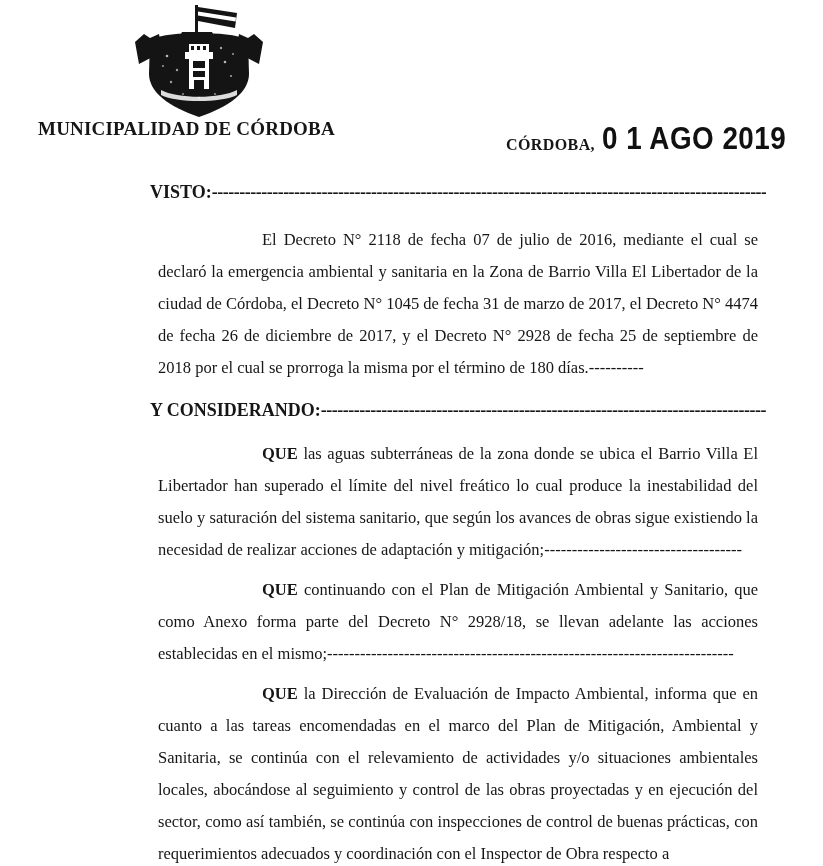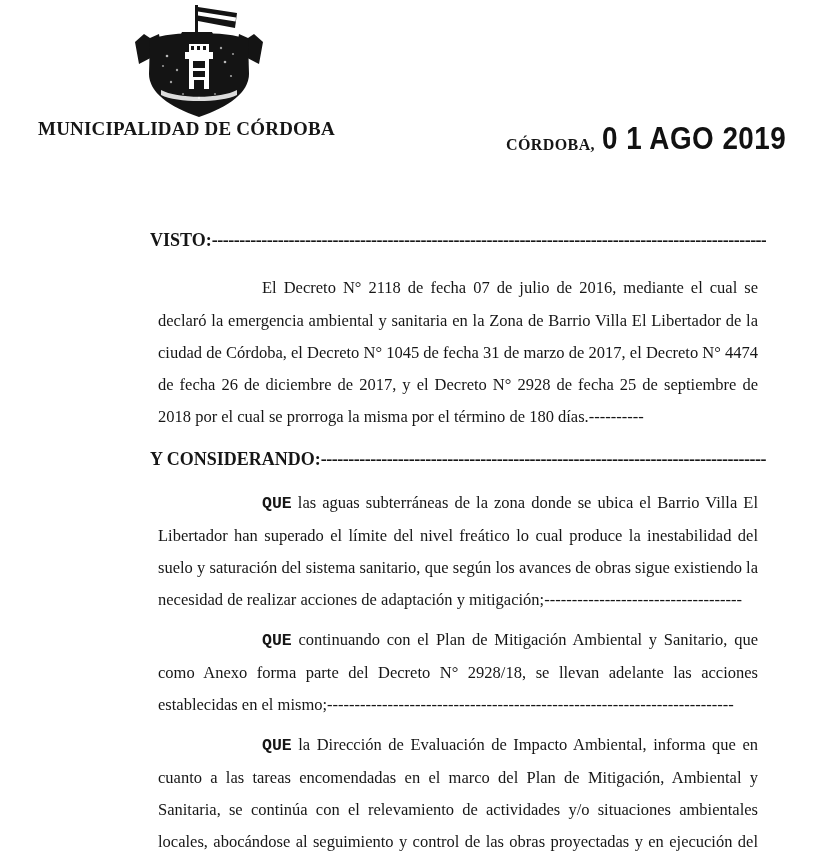--- a/index.html
+++ b/index.html
@@ -41,28 +41,28 @@
 
   
   .doc-body {
     position:absolute; left:150px; top:176px; width:616px;
     font-size:16.5px; line-height:32px;
     text-align:justify;
   }
   .heading-line {
     display:flex; align-items:baseline;
     font-weight:bold; font-size:18px;
-    white-space:nowrap; overflow:hidden;margin-top:48px;
+    white-space:nowrap; overflow:hidden;
   }
   .heading-line .dash-fill {
     flex:1; overflow:hidden;
     letter-spacing:-0.5px; font-weight:bold;
   }
   .para { margin:8px; text-indent:104px; }
-  .para .lead { font-weight:bold;font-family:Liberation Mono, monospace; }
+  .para .lead { font-weight:bold; }
   .p1 { margin-top:16px; }
   .h2 { margin-top:10px; }
   .p2 { margin-top:12px; }
   .p3 { margin-top:8px; }
   .p4 { margin-top:2px; }
 </style>
 </head>
 <body>
 
 <div class="page">

